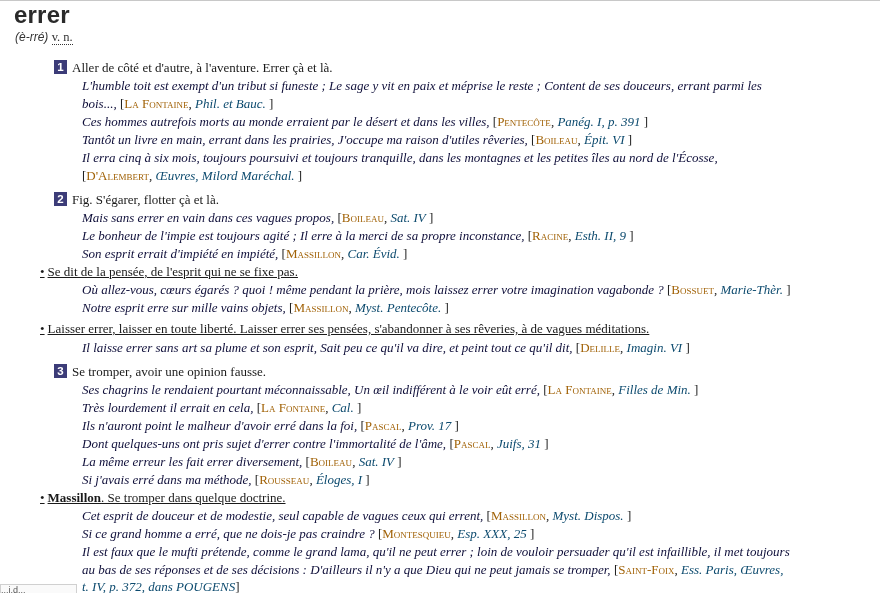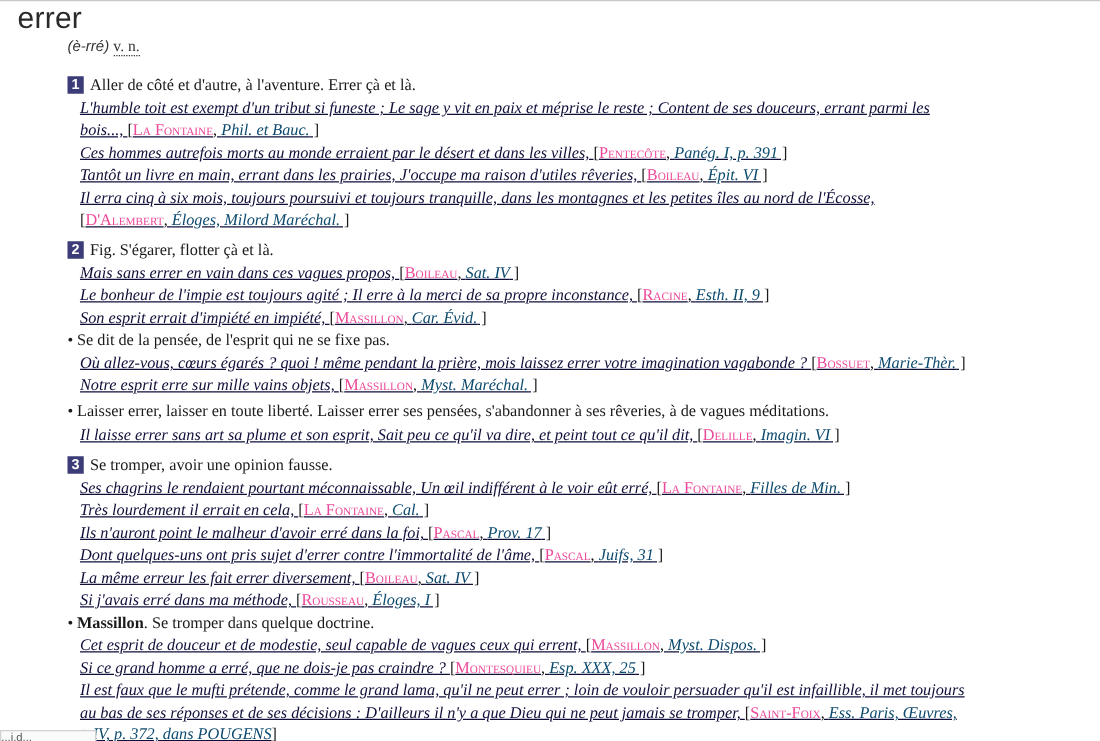--- a/index.html
+++ b/index.html
@@ -3,44 +3,44 @@
   <meta charset="utf-8">
   <style>
     html, body { margin: 0; padding: 0; }
     body {
       width: 880px; height: 593px; overflow: hidden; background: #ffffff;
       position: relative; font-family: "Liberation Serif", serif; color: #1a1a1a;
     }
     .top-rule { position: absolute; left: 0; top: 0; width: 880px; height: 1px; background: #c8c8c8; }
     .headword {
       position: absolute; left: 14px; top: 1px;
-      font-family: "Liberation Sans", sans-serif; font-weight: normal; font-size: 24px;
+      font-family: "Liberation Sans", sans-serif; font-weight: bold; font-size: 24px;
       color: #2a2a2a; letter-spacing: 0.2px;
     }
     .pron-line {
       position: absolute; left: 15px; top: 30px;
       font-family: "Liberation Sans", sans-serif; font-size: 12px; color: #333;
     }
-    .pron-line .pron { font-style: italic; margin-left: 39px; }
+    .pron-line .pron { font-style: italic; }
     .pron-line .pos { border-bottom: 1px dotted #333; font-family: "Liberation Serif", serif; font-size: 12.5px; }
     .content { position: absolute; left: 0; top: 0; width: 880px; }
     .line {
       position: absolute; font-size: 13px; line-height: 18px; white-space: nowrap;
     }
     .def { left: 54px; }
-    .sub { left: 54px; }
-    .quote { left: 64px; font-style: italic; color: #0f0f3a; text-decoration: underline; }
+    .sub { left: 40px; text-decoration: underline; }
+    .quote { left: 82px; font-style: italic; color: #0f0f3a; }
     .num {
       display: inline-block; width: 13px; height: 14px; line-height: 14px;
       background: #3c3c78; color: #fff; font-weight: bold; font-size: 11.5px;
       text-align: center; margin-right: 5px; vertical-align: 1px;
       font-family: "Liberation Sans", sans-serif;
     }
     .bullet { margin-right: 3px; }
-    .author { font-style: normal; font-variant: small-caps; color: #ec4899; }
+    .author { font-style: normal; font-variant: small-caps; color: #a16207; }
     .work { font-style: italic; color: #0c4a6e; }
     .br { font-style: normal; color: #1a1a1a; }
     .fig { }
     .bold { font-weight: bold; }
     .bottom-box {
       position: absolute; left: 0; top: 584px; width: 75px; height: 12px;
       border: 1px solid #d0d0d0; border-bottom: none; background: #fafafa;
       font-family: "Liberation Sans", sans-serif; font-size: 9px; color: #555; overflow: hidden;
     }
   </style>
@@ -57,32 +57,32 @@
 <div class="content">
 
   <div class="line def" style="top:59px">
     <span class="num">1</span><span>Aller de côté et d'autre, à l'aventure. Errer çà et là.</span>
   </div>
   <div class="line quote" style="top:77px"><span>L'humble toit est exempt d'un tribut si funeste ; Le sage y vit en paix et méprise le reste ; Content de ses douceurs, errant parmi les</span></div>
   <div class="line quote" style="top:95px"><span>bois..., </span><span class="br">[</span><span class="author">La Fontaine</span><span class="br">, </span><span class="work">Phil. et Bauc.</span><span class="br"> ]</span></div>
   <div class="line quote" style="top:113px"><span>Ces hommes autrefois morts au monde erraient par le désert et dans les villes, </span><span class="br">[</span><span class="author">Pentecôte</span><span class="br">, </span><span class="work">Panég. I, p. 391</span><span class="br"> ]</span></div>
   <div class="line quote" style="top:131px"><span>Tantôt un livre en main, errant dans les prairies, J'occupe ma raison d'utiles rêveries, </span><span class="br">[</span><span class="author">Boileau</span><span class="br">, </span><span class="work">Épit. VI</span><span class="br"> ]</span></div>
   <div class="line quote" style="top:149px"><span>Il erra cinq à six mois, toujours poursuivi et toujours tranquille, dans les montagnes et les petites îles au nord de l'Écosse,</span></div>
-  <div class="line quote" style="top:167px"><span class="br">[</span><span class="author">D'Alembert</span><span class="br">, </span><span class="work">Éloges, Milord Maréchal.</span><span class="br"> ]</span></div>
+  <div class="line quote" style="top:167px"><span class="br">[</span><span class="author">D'Alembert</span><span class="br">, </span><span class="work">Œuvres, Milord Maréchal.</span><span class="br"> ]</span></div>
 
   <div class="line def" style="top:191px">
     <span class="num">2</span><span class="fig">Fig.</span> <span>S'égarer, flotter çà et là.</span>
   </div>
   <div class="line quote" style="top:209px"><span>Mais sans errer en vain dans ces vagues propos, </span><span class="br">[</span><span class="author">Boileau</span><span class="br">, </span><span class="work">Sat. IV</span><span class="br"> ]</span></div>
   <div class="line quote" style="top:227px"><span>Le bonheur de l'impie est toujours agité ; Il erre à la merci de sa propre inconstance, </span><span class="br">[</span><span class="author">Racine</span><span class="br">, </span><span class="work">Esth. II, 9</span><span class="br"> ]</span></div>
   <div class="line quote" style="top:245px"><span>Son esprit errait d'impiété en impiété, </span><span class="br">[</span><span class="author">Massillon</span><span class="br">, </span><span class="work">Car. Évid.</span><span class="br"> ]</span></div>
 
   <div class="line sub" style="top:263px"><span class="bullet">•</span><span>Se dit de la pensée, de l'esprit qui ne se fixe pas.</span></div>
   <div class="line quote" style="top:281px"><span>Où allez-vous, cœurs égarés ? quoi ! même pendant la prière, mois laissez errer votre imagination vagabonde ? </span><span class="br">[</span><span class="author">Bossuet</span><span class="br">, </span><span class="work">Marie-Thèr.</span><span class="br"> ]</span></div>
-  <div class="line quote" style="top:299px"><span>Notre esprit erre sur mille vains objets, </span><span class="br">[</span><span class="author">Massillon</span><span class="br">, </span><span class="work">Myst. Maréchal.</span><span class="br"> ]</span></div>
+  <div class="line quote" style="top:299px"><span>Notre esprit erre sur mille vains objets, </span><span class="br">[</span><span class="author">Massillon</span><span class="br">, </span><span class="work">Myst. Pentecôte.</span><span class="br"> ]</span></div>
 
   <div class="line sub" style="top:320px"><span class="bullet">•</span><span>Laisser errer, laisser en toute liberté. Laisser errer ses pensées, s'abandonner à ses rêveries, à de vagues méditations.</span></div>
   <div class="line quote" style="top:339px"><span>Il laisse errer sans art sa plume et son esprit, Sait peu ce qu'il va dire, et peint tout ce qu'il dit, </span><span class="br">[</span><span class="author">Delille</span><span class="br">, </span><span class="work">Imagin. VI</span><span class="br"> ]</span></div>
 
   <div class="line def" style="top:363px">
     <span class="num">3</span><span>Se tromper, avoir une opinion fausse.</span>
   </div>
   <div class="line quote" style="top:381px"><span>Ses chagrins le rendaient pourtant méconnaissable, Un œil indifférent à le voir eût erré, </span><span class="br">[</span><span class="author">La Fontaine</span><span class="br">, </span><span class="work">Filles de Min.</span><span class="br"> ]</span></div>
   <div class="line quote" style="top:399px"><span>Très lourdement il errait en cela, </span><span class="br">[</span><span class="author">La Fontaine</span><span class="br">, </span><span class="work">Cal.</span><span class="br"> ]</span></div>
   <div class="line quote" style="top:417px"><span>Ils n'auront point le malheur d'avoir erré dans la foi, </span><span class="br">[</span><span class="author">Pascal</span><span class="br">, </span><span class="work">Prov. 17</span><span class="br"> ]</span></div>

